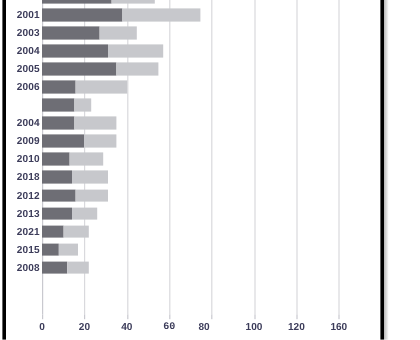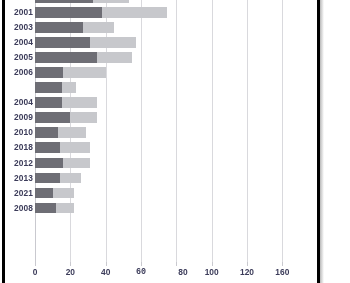--- a/index.html
+++ b/index.html
@@ -198,39 +198,46 @@
           </div>
         </div>
         <div class="row">
           <div class="ylabel">2021</div>
           <div class="barwrap">
             <div class="seg seg-a" style="width: 17.6667px; background: rgb(110, 110, 117);"></div>
             <div class="seg seg-b" style="width: 21.2px; background: rgb(199, 200, 204);"></div>
           </div>
         </div>
         <div class="row">
+          <div class="ylabel">2015</div>
+          <div class="barwrap">
+            <div class="seg seg-a" style="width: 14.1333px; background: rgb(110, 110, 117);"></div>
+            <div class="seg seg-b" style="width: 15.9px; background: rgb(199, 200, 204);"></div>
+          </div>
+        </div>
+        <div class="row">
           <div class="ylabel">2008</div>
           <div class="barwrap">
             <div class="seg seg-a" style="width: 21.2px; background: rgb(110, 110, 117);"></div>
             <div class="seg seg-b" style="width: 17.6667px; background: rgb(199, 200, 204);"></div>
           </div>
         </div>
       </div>
 
     <div id="xaxis">
         <div class="tick" style="left: 30px;"></div>
         <div class="ticklabel" style="left: 30px;">0</div>
         <div class="tick" style="left: 65.3333px;"></div>
         <div class="ticklabel" style="left: 65.3333px;">20</div>
         <div class="tick" style="left: 100.667px;"></div>
         <div class="ticklabel" style="left: 100.667px;">40</div>
         <div class="tick" style="left: 136px;"></div>
         <div class="ticklabel" style="left: 136px; font-family: Liberation Mono, monospace;">60</div>
         <div class="tick" style="left: 171.333px;"></div>
-        <div class="ticklabel" style="left: 178px;">80</div>
+        <div class="ticklabel" style="left: 165px;">80</div>
         <div class="tick" style="left: 206.667px;"></div>
         <div class="ticklabel" style="left: 206.667px;">100</div>
         <div class="tick" style="left: 242px;"></div>
         <div class="ticklabel" style="left: 242px;">120</div>
         <div class="tick" style="left: 277.333px;"></div>
         <div class="ticklabel" style="left: 277.333px;">160</div>
       </div>
 
   </div>
 

